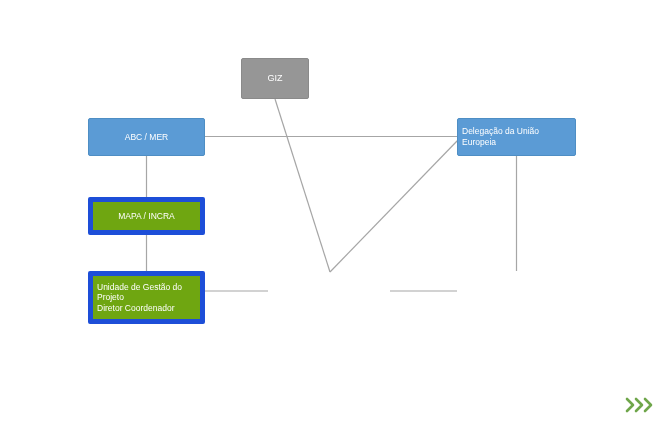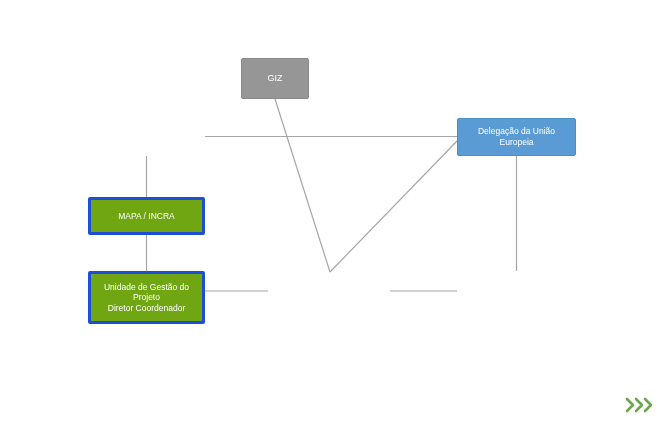--- a/index.html
+++ b/index.html
@@ -21,40 +21,40 @@
     top: 0;
     width: 663px;
     height: 430px;
   }
   .node {
     position: absolute;
     box-sizing: border-box;
     display: flex;
     align-items: center;
     justify-content: center;
-    text-align: center;
+    text-align: left;
     line-height: 1.25;
     padding: 2px 4px;
     border-radius: 2px;
     z-index: 2;
   }
   .node-label {
     display: block;
     white-space: pre-line;
   }
   .node.blue {
     background: #5b9bd5;
     color: #ffffff;
     border: 1px solid #4e8ec4;
     font-size: 8.5px;
   }
   .node.green {
     background: #6fa611;
     color: #ffffff;
-    border: 3px solid #1d4ed8;
+    border: 5px solid #1d4ed8;
     font-size: 8.5px;
   }
   .node.gray {
     background: #969696;
     color: #ffffff;
     border: 1px solid #8a8a8a;
     font-size: 9px;
   }
   .node.light {
     background: #ebebeb;
@@ -89,20 +89,23 @@
       <line x1="146.5" y1="156" x2="146.5" y2="197"></line>
       <line x1="146.5" y1="235" x2="146.5" y2="271"></line>
       <line x1="205" y1="291" x2="268" y2="291"></line>
       <line x1="390" y1="291" x2="457" y2="291"></line>
       <line x1="516.5" y1="156" x2="516.5" y2="271"></line>
       <line x1="275" y1="99" x2="330" y2="272"></line>
       <line x1="458" y1="140" x2="330" y2="272"></line>
     </g>
   </svg>
 
+  <div class="node blue" id="abc-mer">
+    <span class="node-label">ABC / MER</span>
+  </div>
 
   <div class="node green" id="mapa-incra">
     <span class="node-label">MAPA / INCRA</span>
   </div>
 
   <div class="node green" id="unidade">
     <span class="node-label">Unidade de Gestão do Projeto
 Diretor Coordenador</span>
   </div>
 

